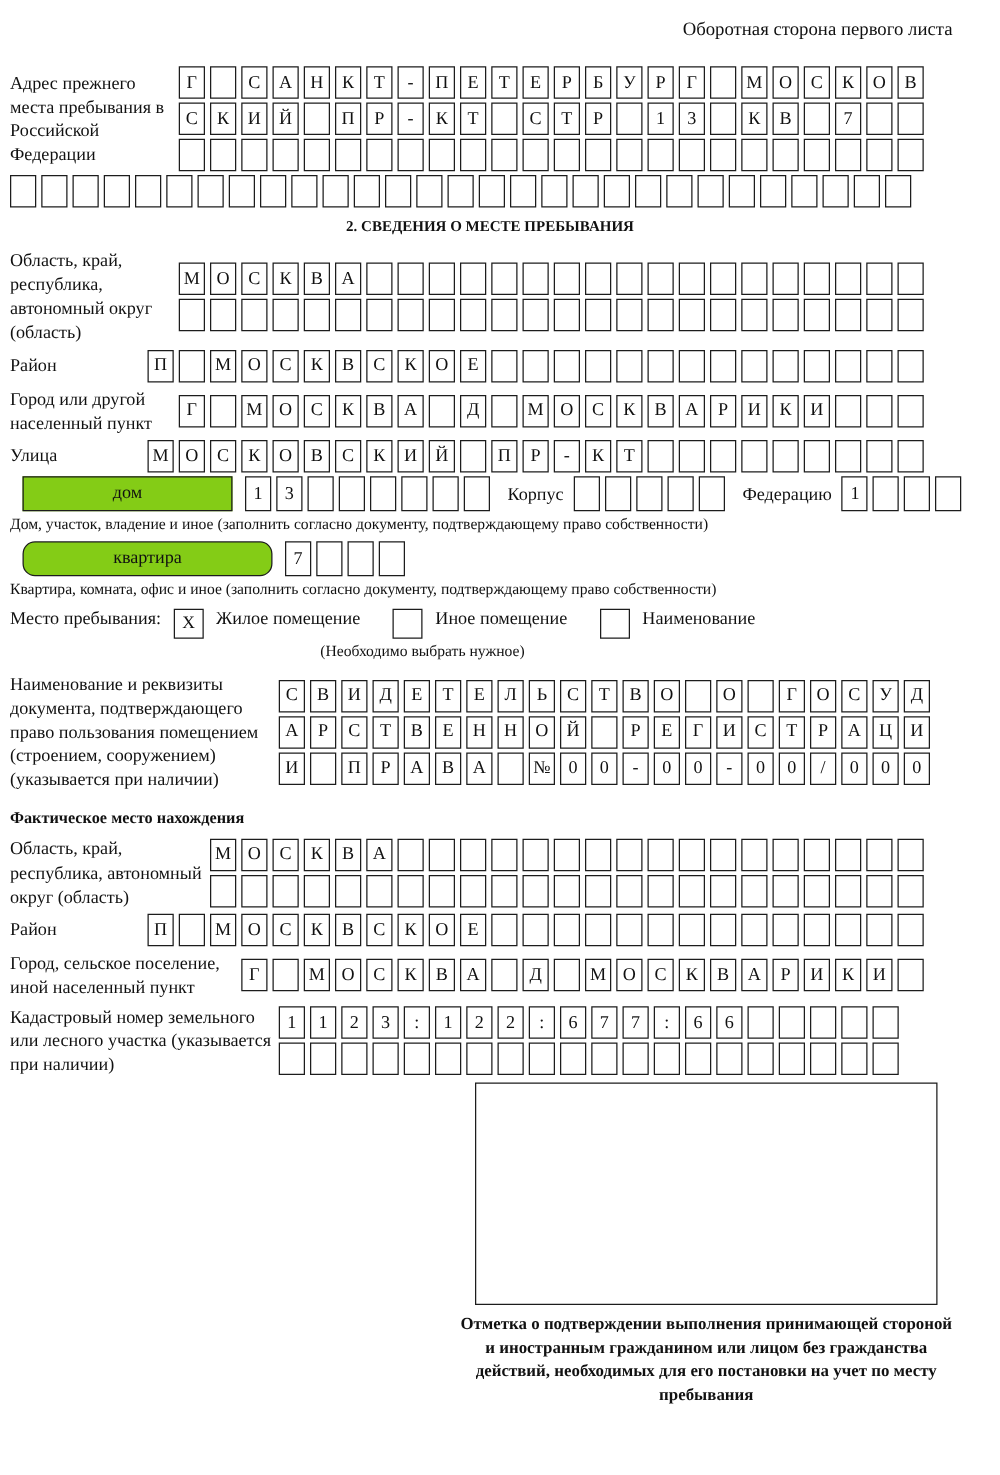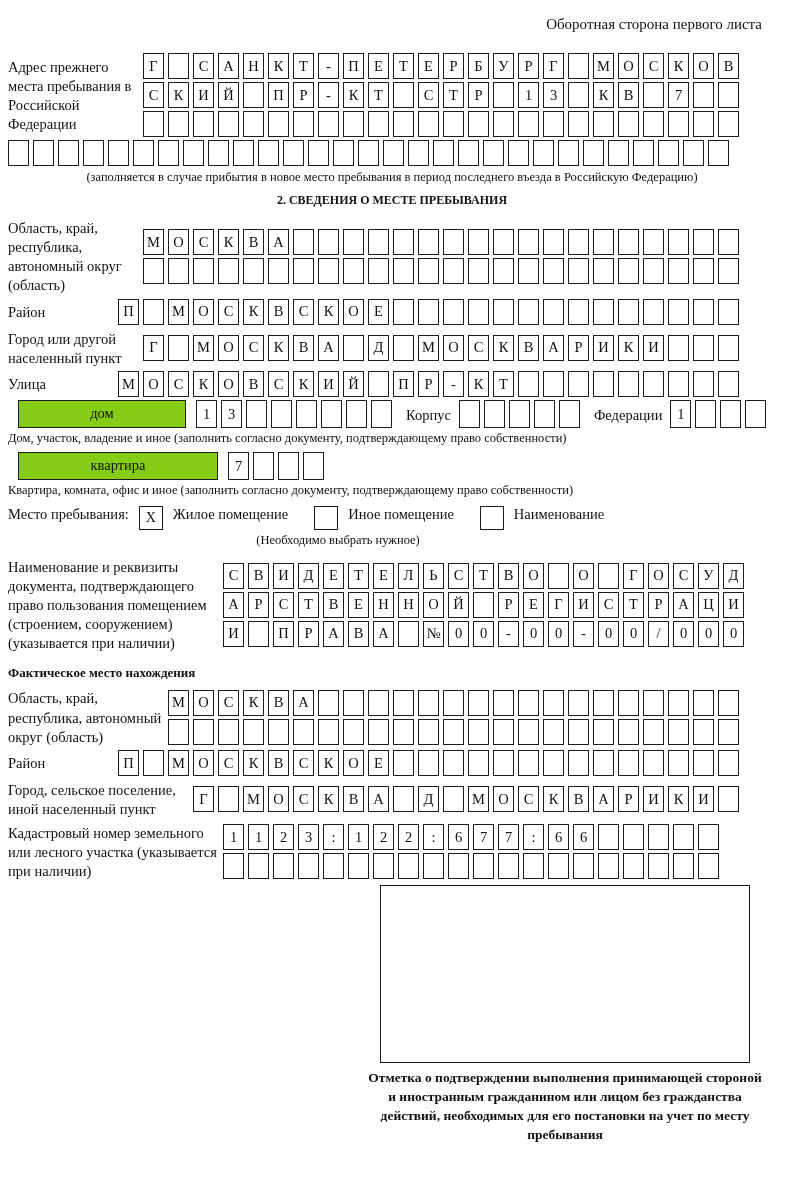--- a/index.html
+++ b/index.html
@@ -25,21 +25,21 @@
   .note.center{text-align:center;}
   .sec-title{font-size:12px;font-weight:bold;text-align:center;margin:8px 0 9px 0;}
   .sub-title{font-size:13px;font-weight:bold;text-align:left;margin:12px 0 6px 0;}
   .sub-note{font-size:13px;text-align:center;line-height:1.35;margin-bottom:8px;}
   .namebox{
     box-sizing:border-box;border:1.6px solid #1c1c1c;height:28px;
     display:flex;align-items:center;justify-content:center;font-size:14.5px;flex:none;
     background:#84cc16;
   }
   .nb-house{width:168px;margin-right:10px;margin-left:10px;}
-  .nb-apt{width:200px;margin-right:10px;margin-left:10px;}
+  .nb-apt{width:200px;margin-right:10px;margin-left:10px;border-radius:10px;}
   .inline-lbl{font-size:14.5px;padding:4px 8px 0 14px;flex:none;}
   .house-row .cell,.apt-row .cell{height:28px;}
   .stay-row{align-items:flex-start;margin-top:8px;}
   .stay-lbl{font-size:14.5px;margin-right:10px;}
   .checkbox{
     box-sizing:border-box;width:24px;height:24px;border:1.6px solid #1c1c1c;
     display:inline-flex;align-items:center;justify-content:center;
     font-size:14px;flex:none;background:#fff;
   }
   .opt-lbl{font-size:14.5px;margin:0 26px 0 10px;}
@@ -168,21 +168,20 @@
       <span class="cell"></span>
       <span class="cell"></span>
       <span class="cell"></span>
       <span class="cell"></span>
       <span class="cell"></span>
       <span class="cell"></span>
       <span class="cell"></span>
       <span class="cell"></span>
       <span class="cell"></span>
     </div>
-  <div class="note center">(заполняется в случае прибытия в новое место пребывания в период последнего въезда в Российскую Федерацию)</div>
 
   <div class="sec-title">2. СВЕДЕНИЯ О МЕСТЕ ПРЕБЫВАНИЯ</div>
 
   <div class="frow">
     <div class="lbl w135">Область, край, республика, автономный округ (область)</div>
     <div class="rows">
       <div class="cells">
           <span class="cell">М</span>
           <span class="cell">О</span>
           <span class="cell">С</span>
@@ -342,21 +341,21 @@
         <span class="cell"></span>
       </div>
     <div class="inline-lbl">Корпус</div>
     <div class="cells">
         <span class="cell"></span>
         <span class="cell"></span>
         <span class="cell"></span>
         <span class="cell"></span>
         <span class="cell"></span>
       </div>
-    <div class="inline-lbl">Федерации</div>
+    <div class="inline-lbl">Федерацию</div>
     <div class="cells">
         <span class="cell">1</span>
         <span class="cell"></span>
         <span class="cell"></span>
         <span class="cell"></span>
       </div>
   </div>
   <div class="note">Дом, участок, владение и иное (заполнить согласно документу, подтверждающему право собственности)</div>
 
   <div class="frow apt-row">

